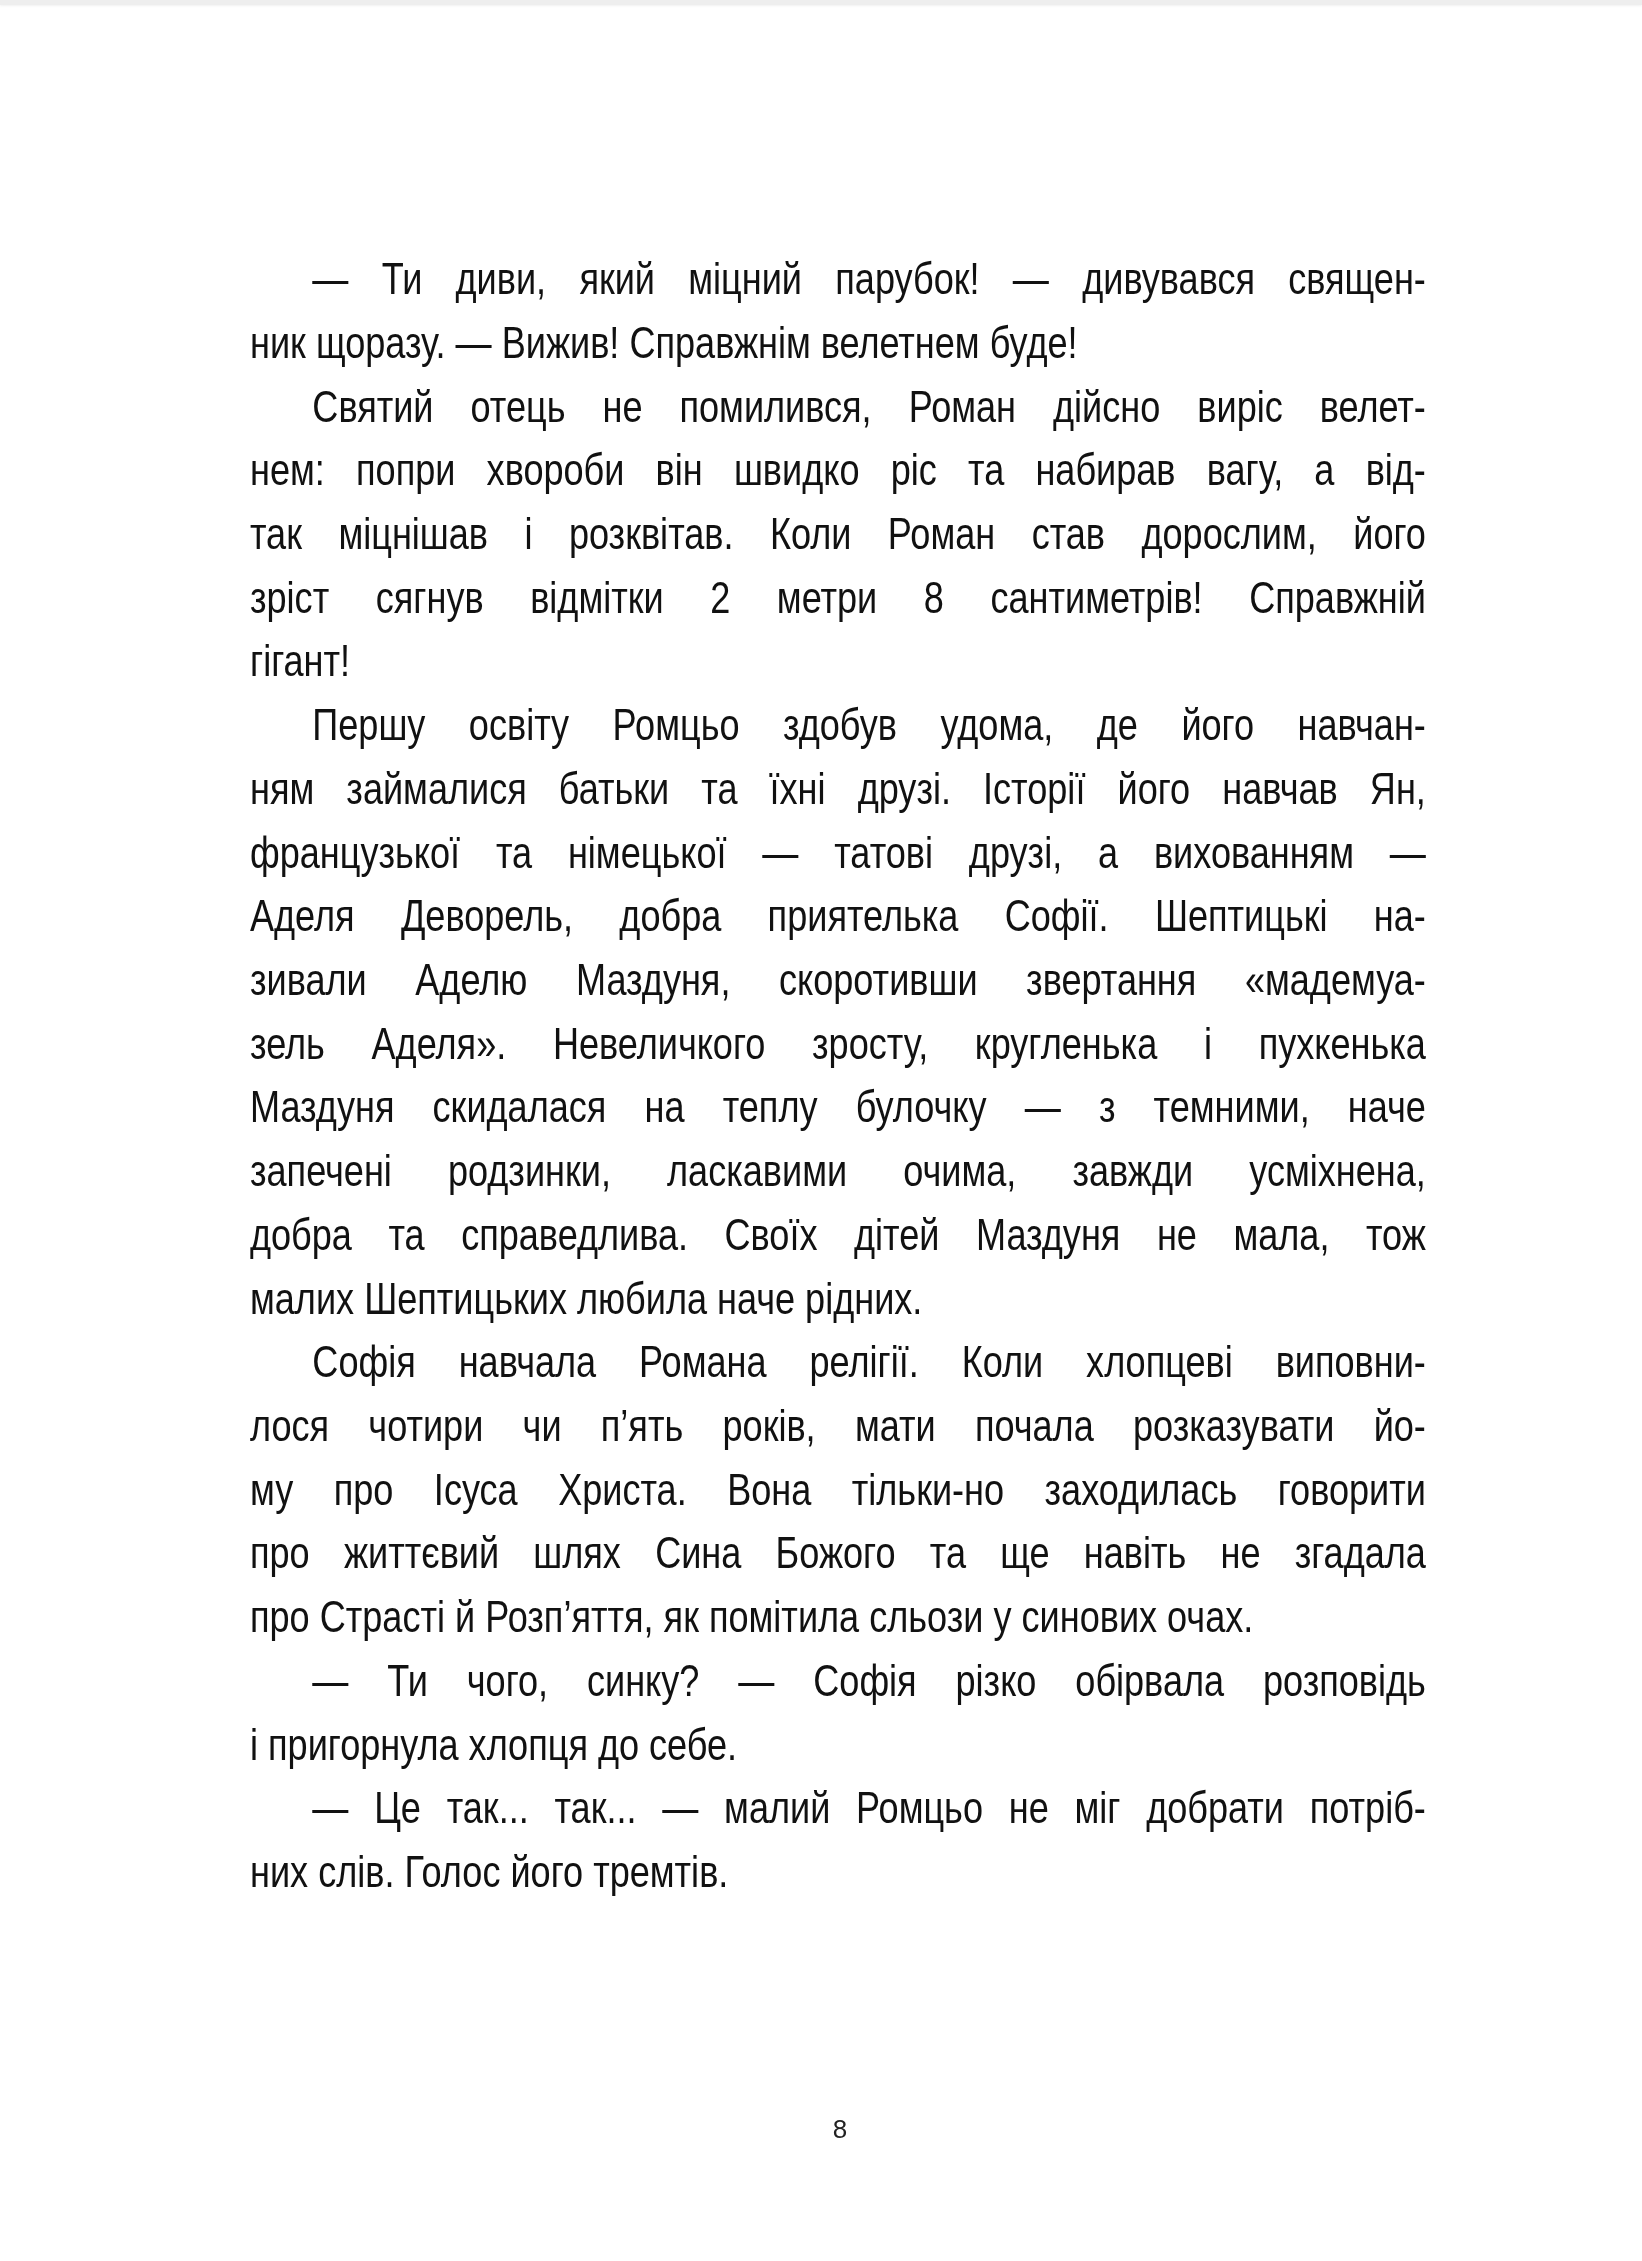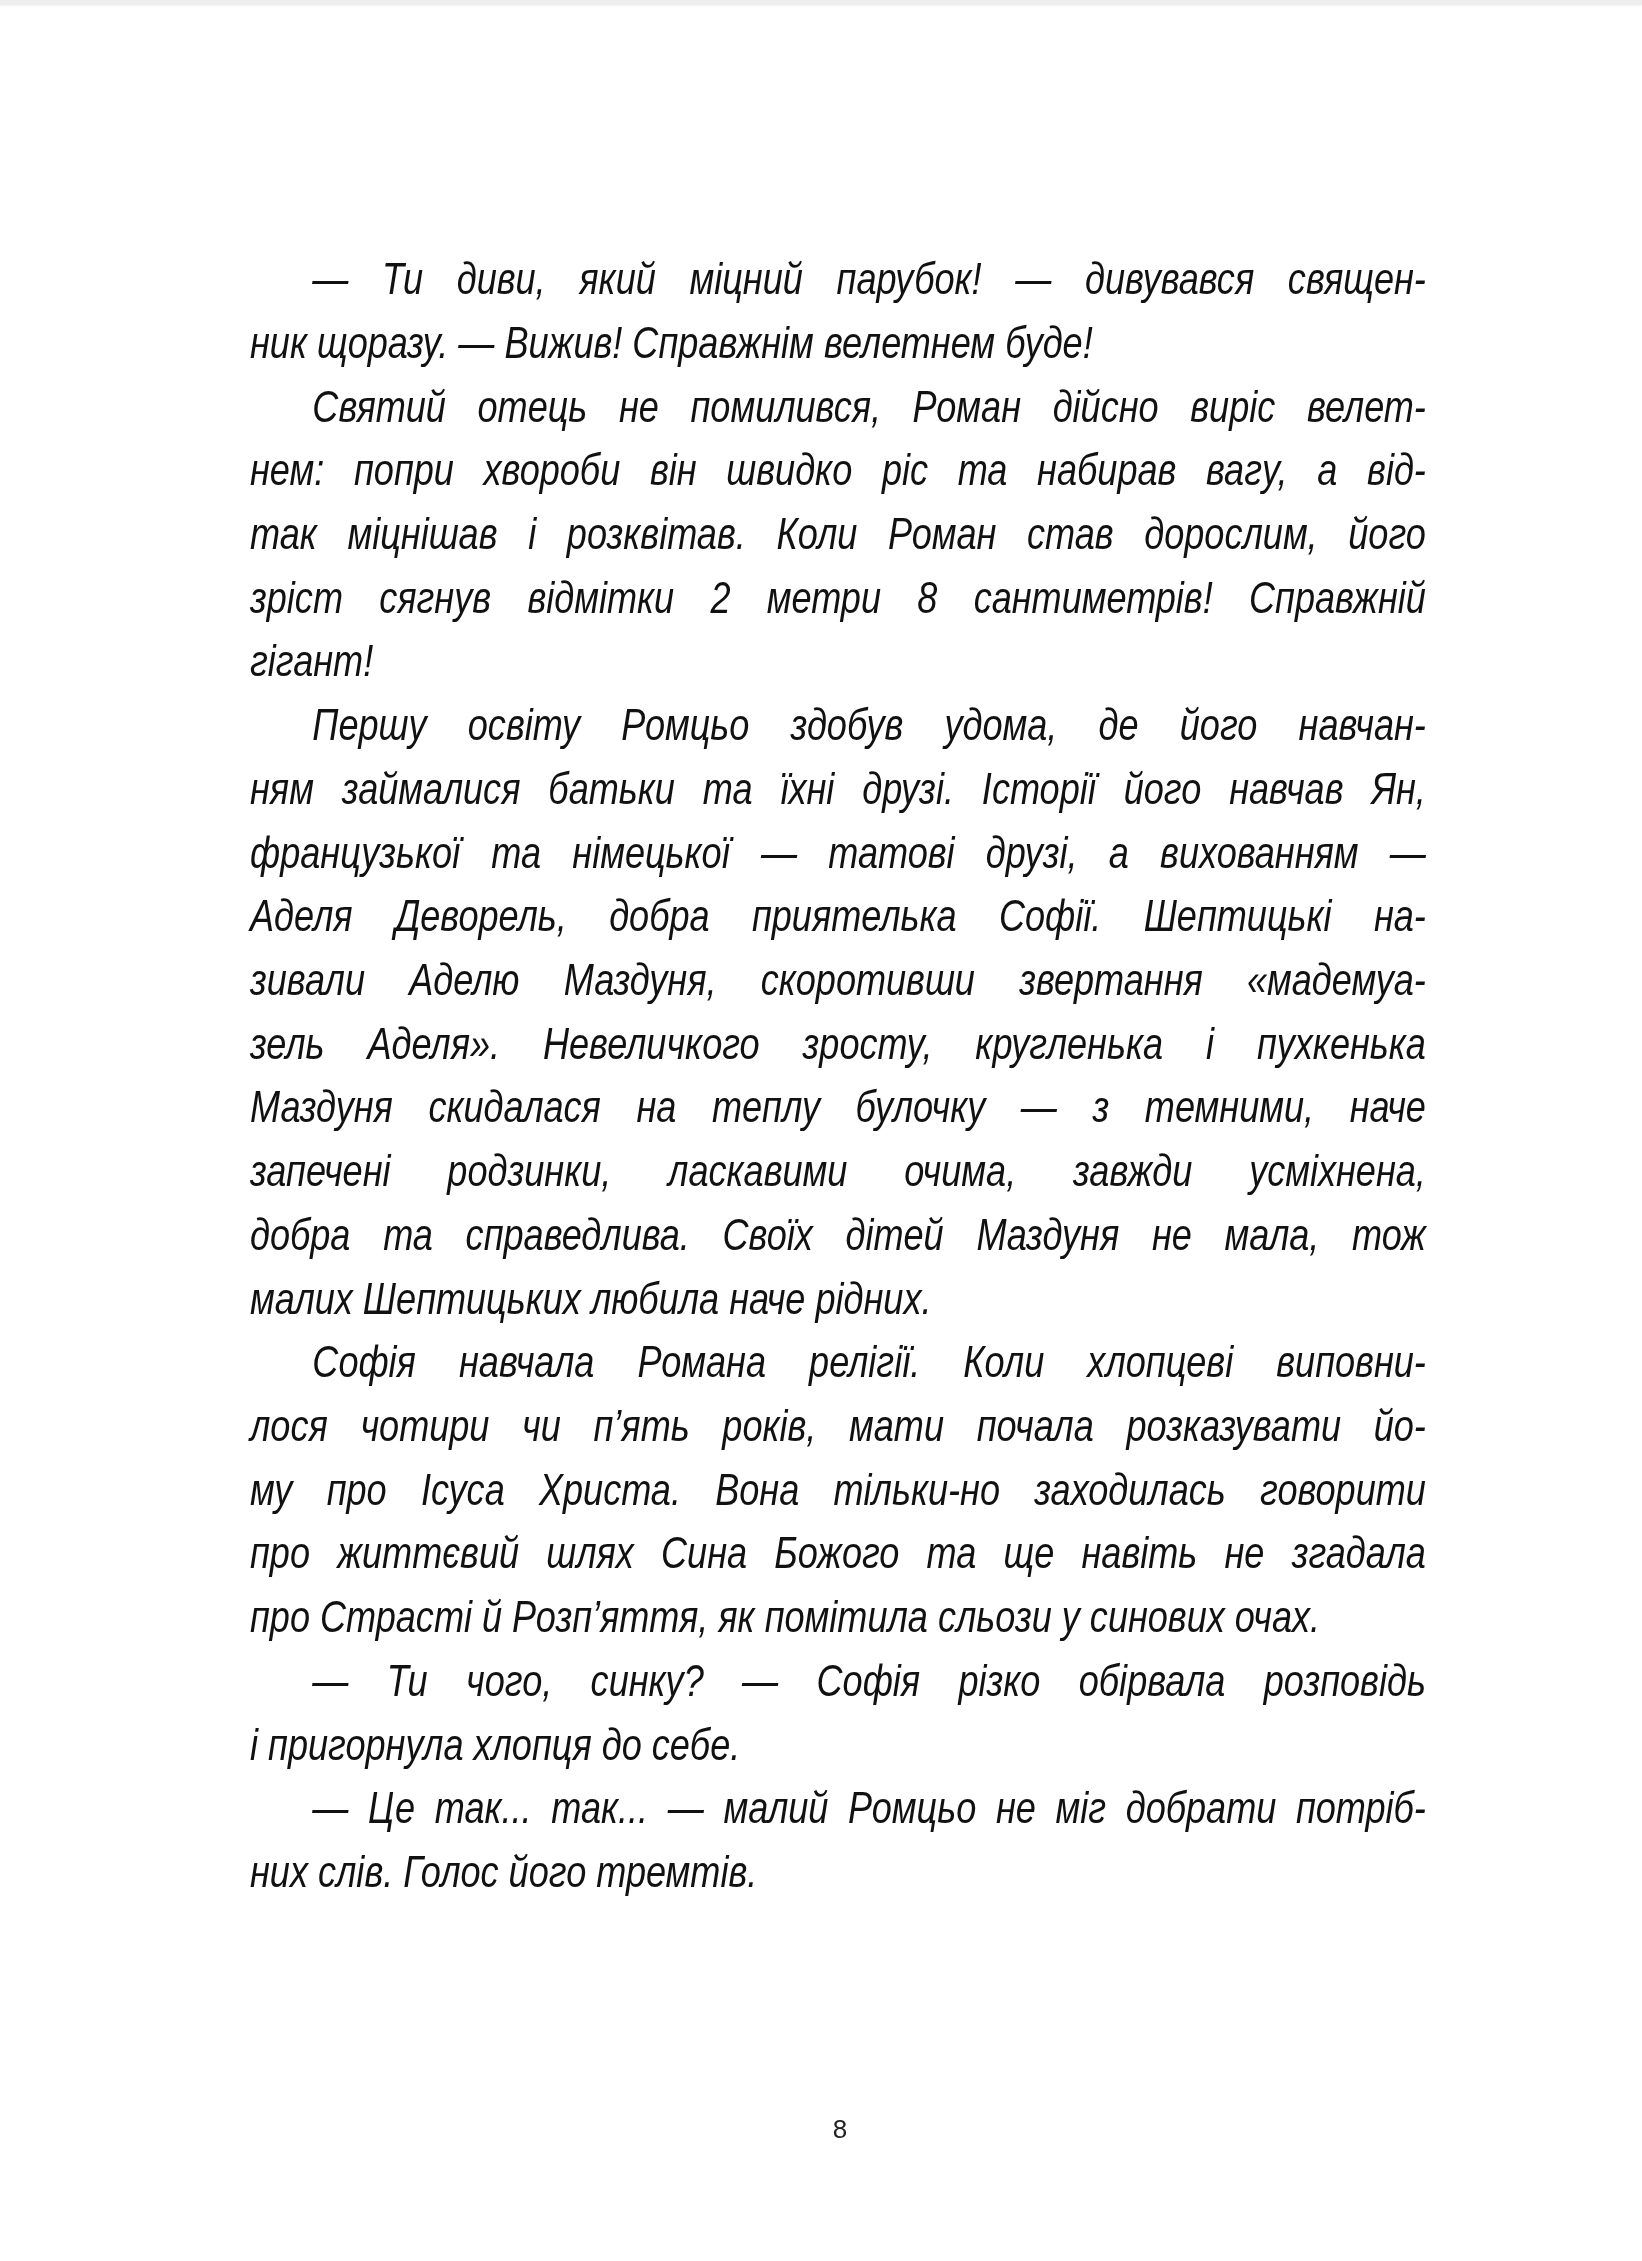--- a/index.html
+++ b/index.html
@@ -8,21 +8,21 @@
     background: #ffffff;
     font-family: "Liberation Sans", "DejaVu Sans", sans-serif;
     color: #111111;
   }
   .top-strip {
     position: absolute; left: 0; top: 0; width: 1642px; height: 5.1px;
     background: #eeeeee;
     box-shadow: 0 0.9px 2.6px rgba(0,0,0,0.06);
   }
   .page-body {
-    position: absolute; left: 250px; top: 0; width: 1176px; height: 2261px; font-style: italic;
+    position: absolute; left: 250px; top: 0; width: 1176px; height: 2261px;
   }
   .line {
     position: absolute; left: 0;
     width: 1434px;               
     transform: scaleX(0.82);
     transform-origin: 0 0;
     font-size: 44px;
     line-height: 51px;
     height: 51px;
     white-space: nowrap;

